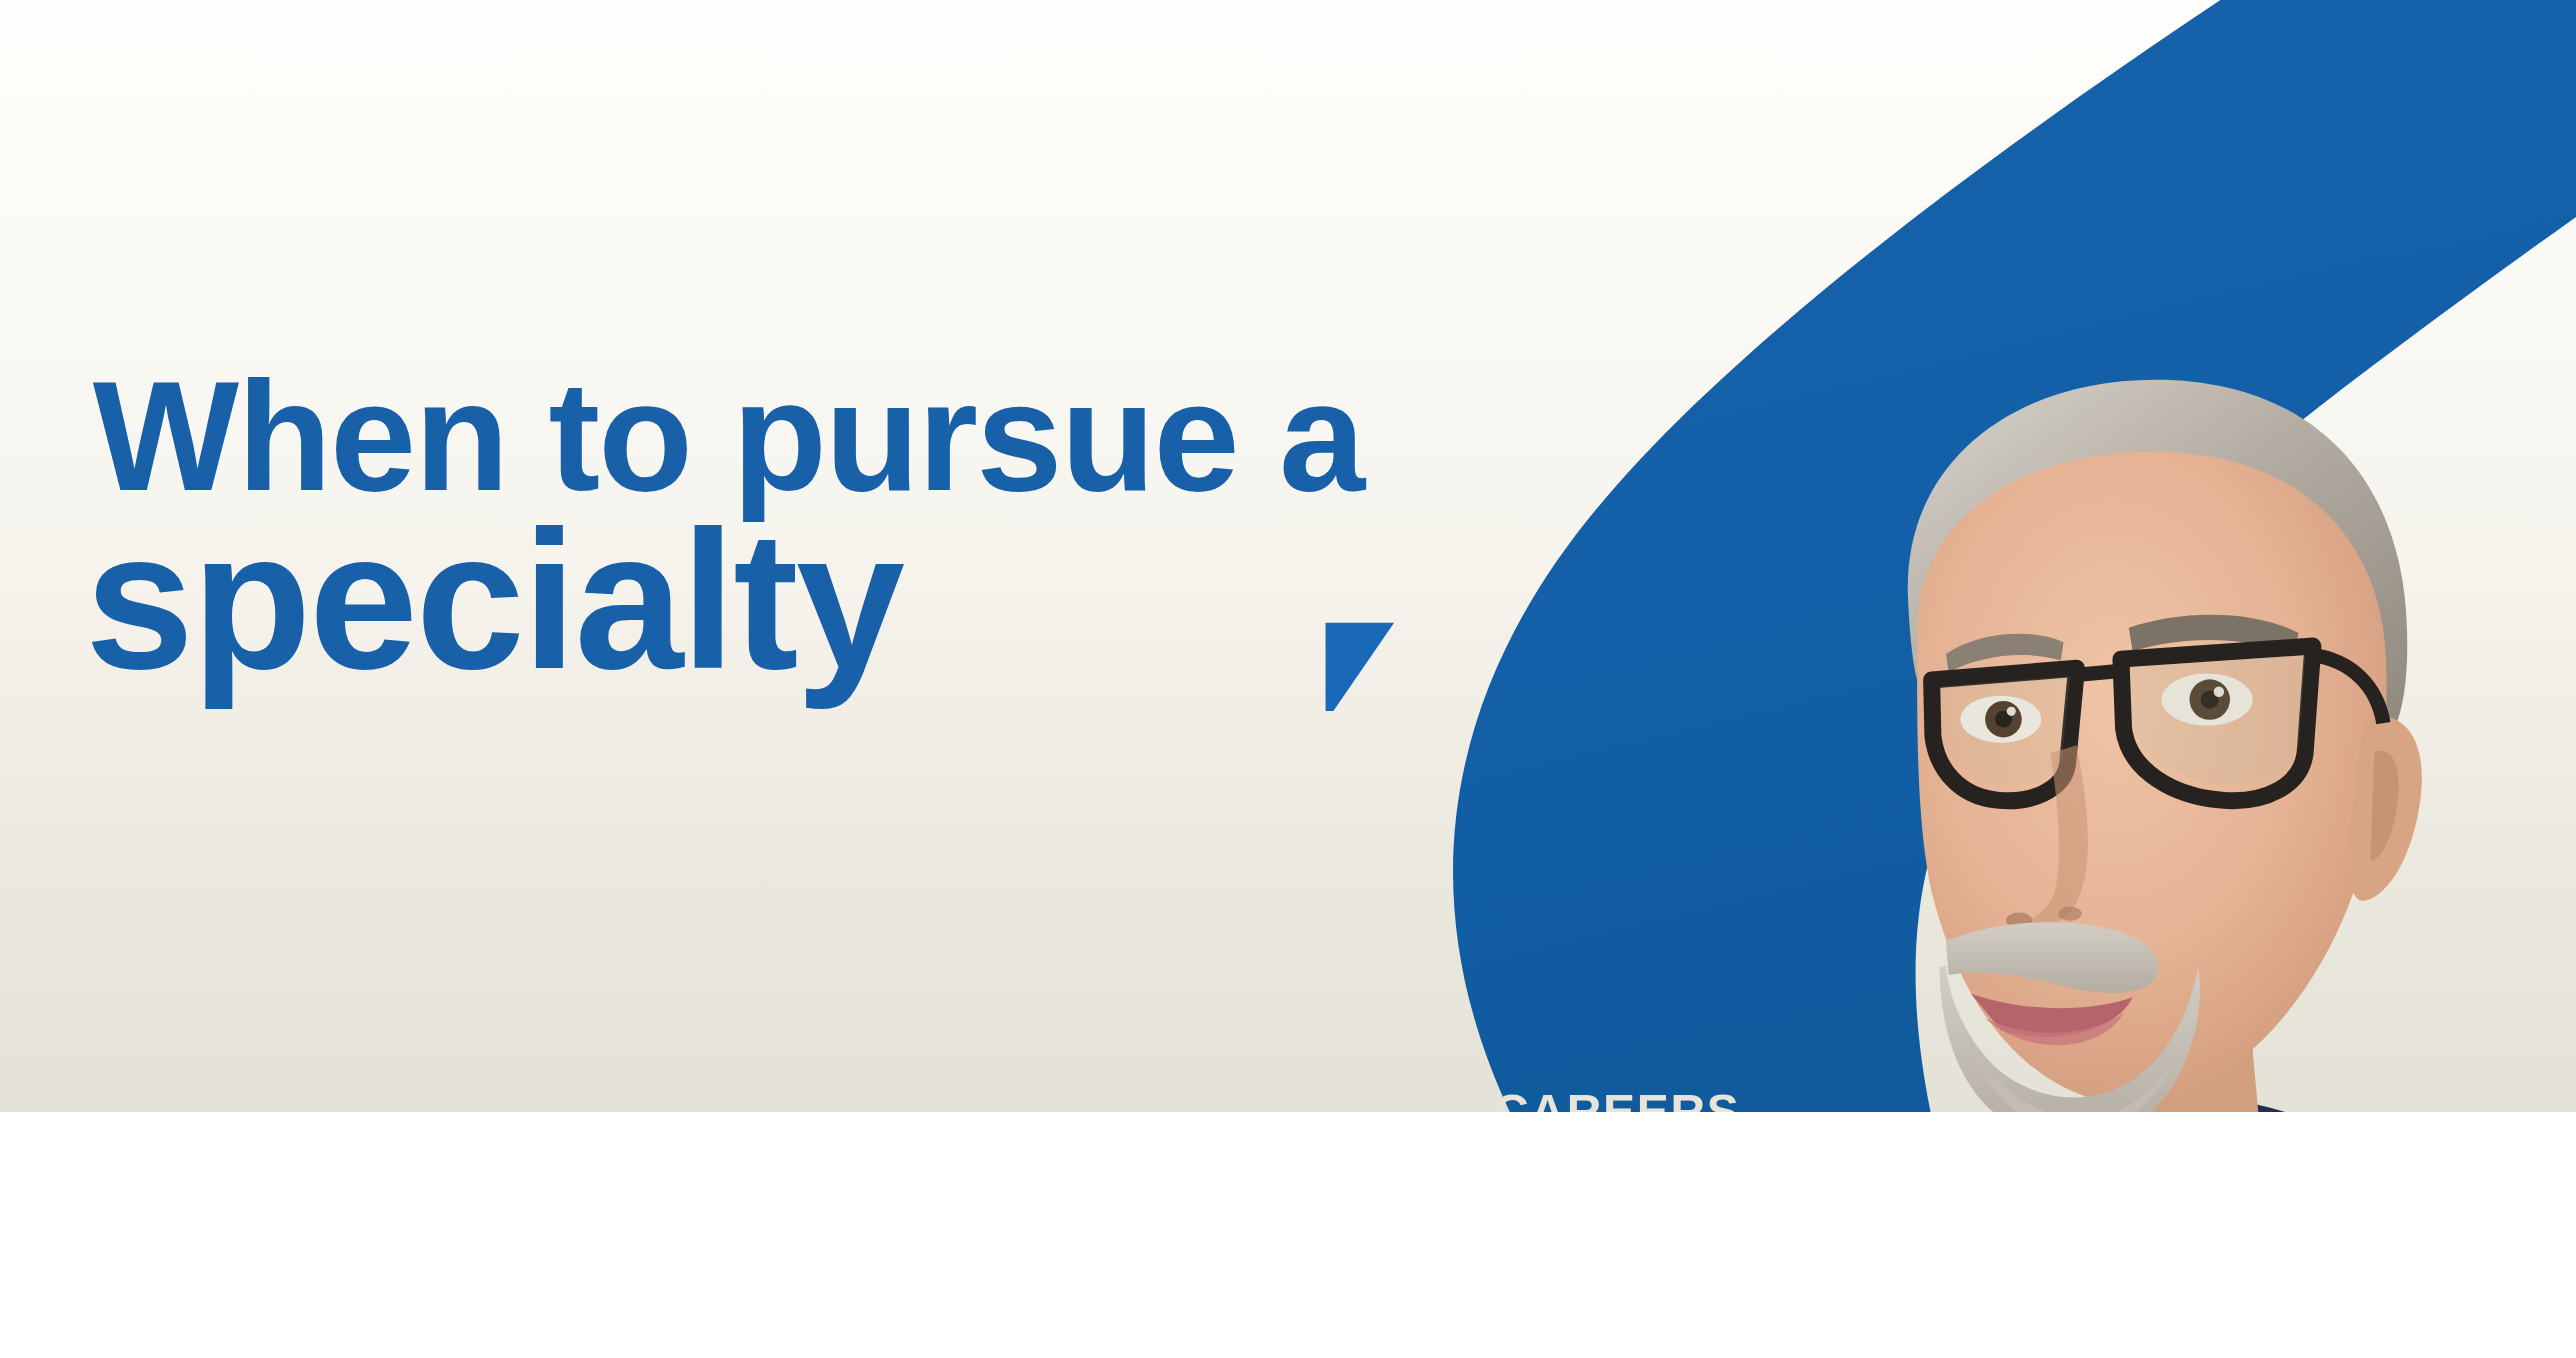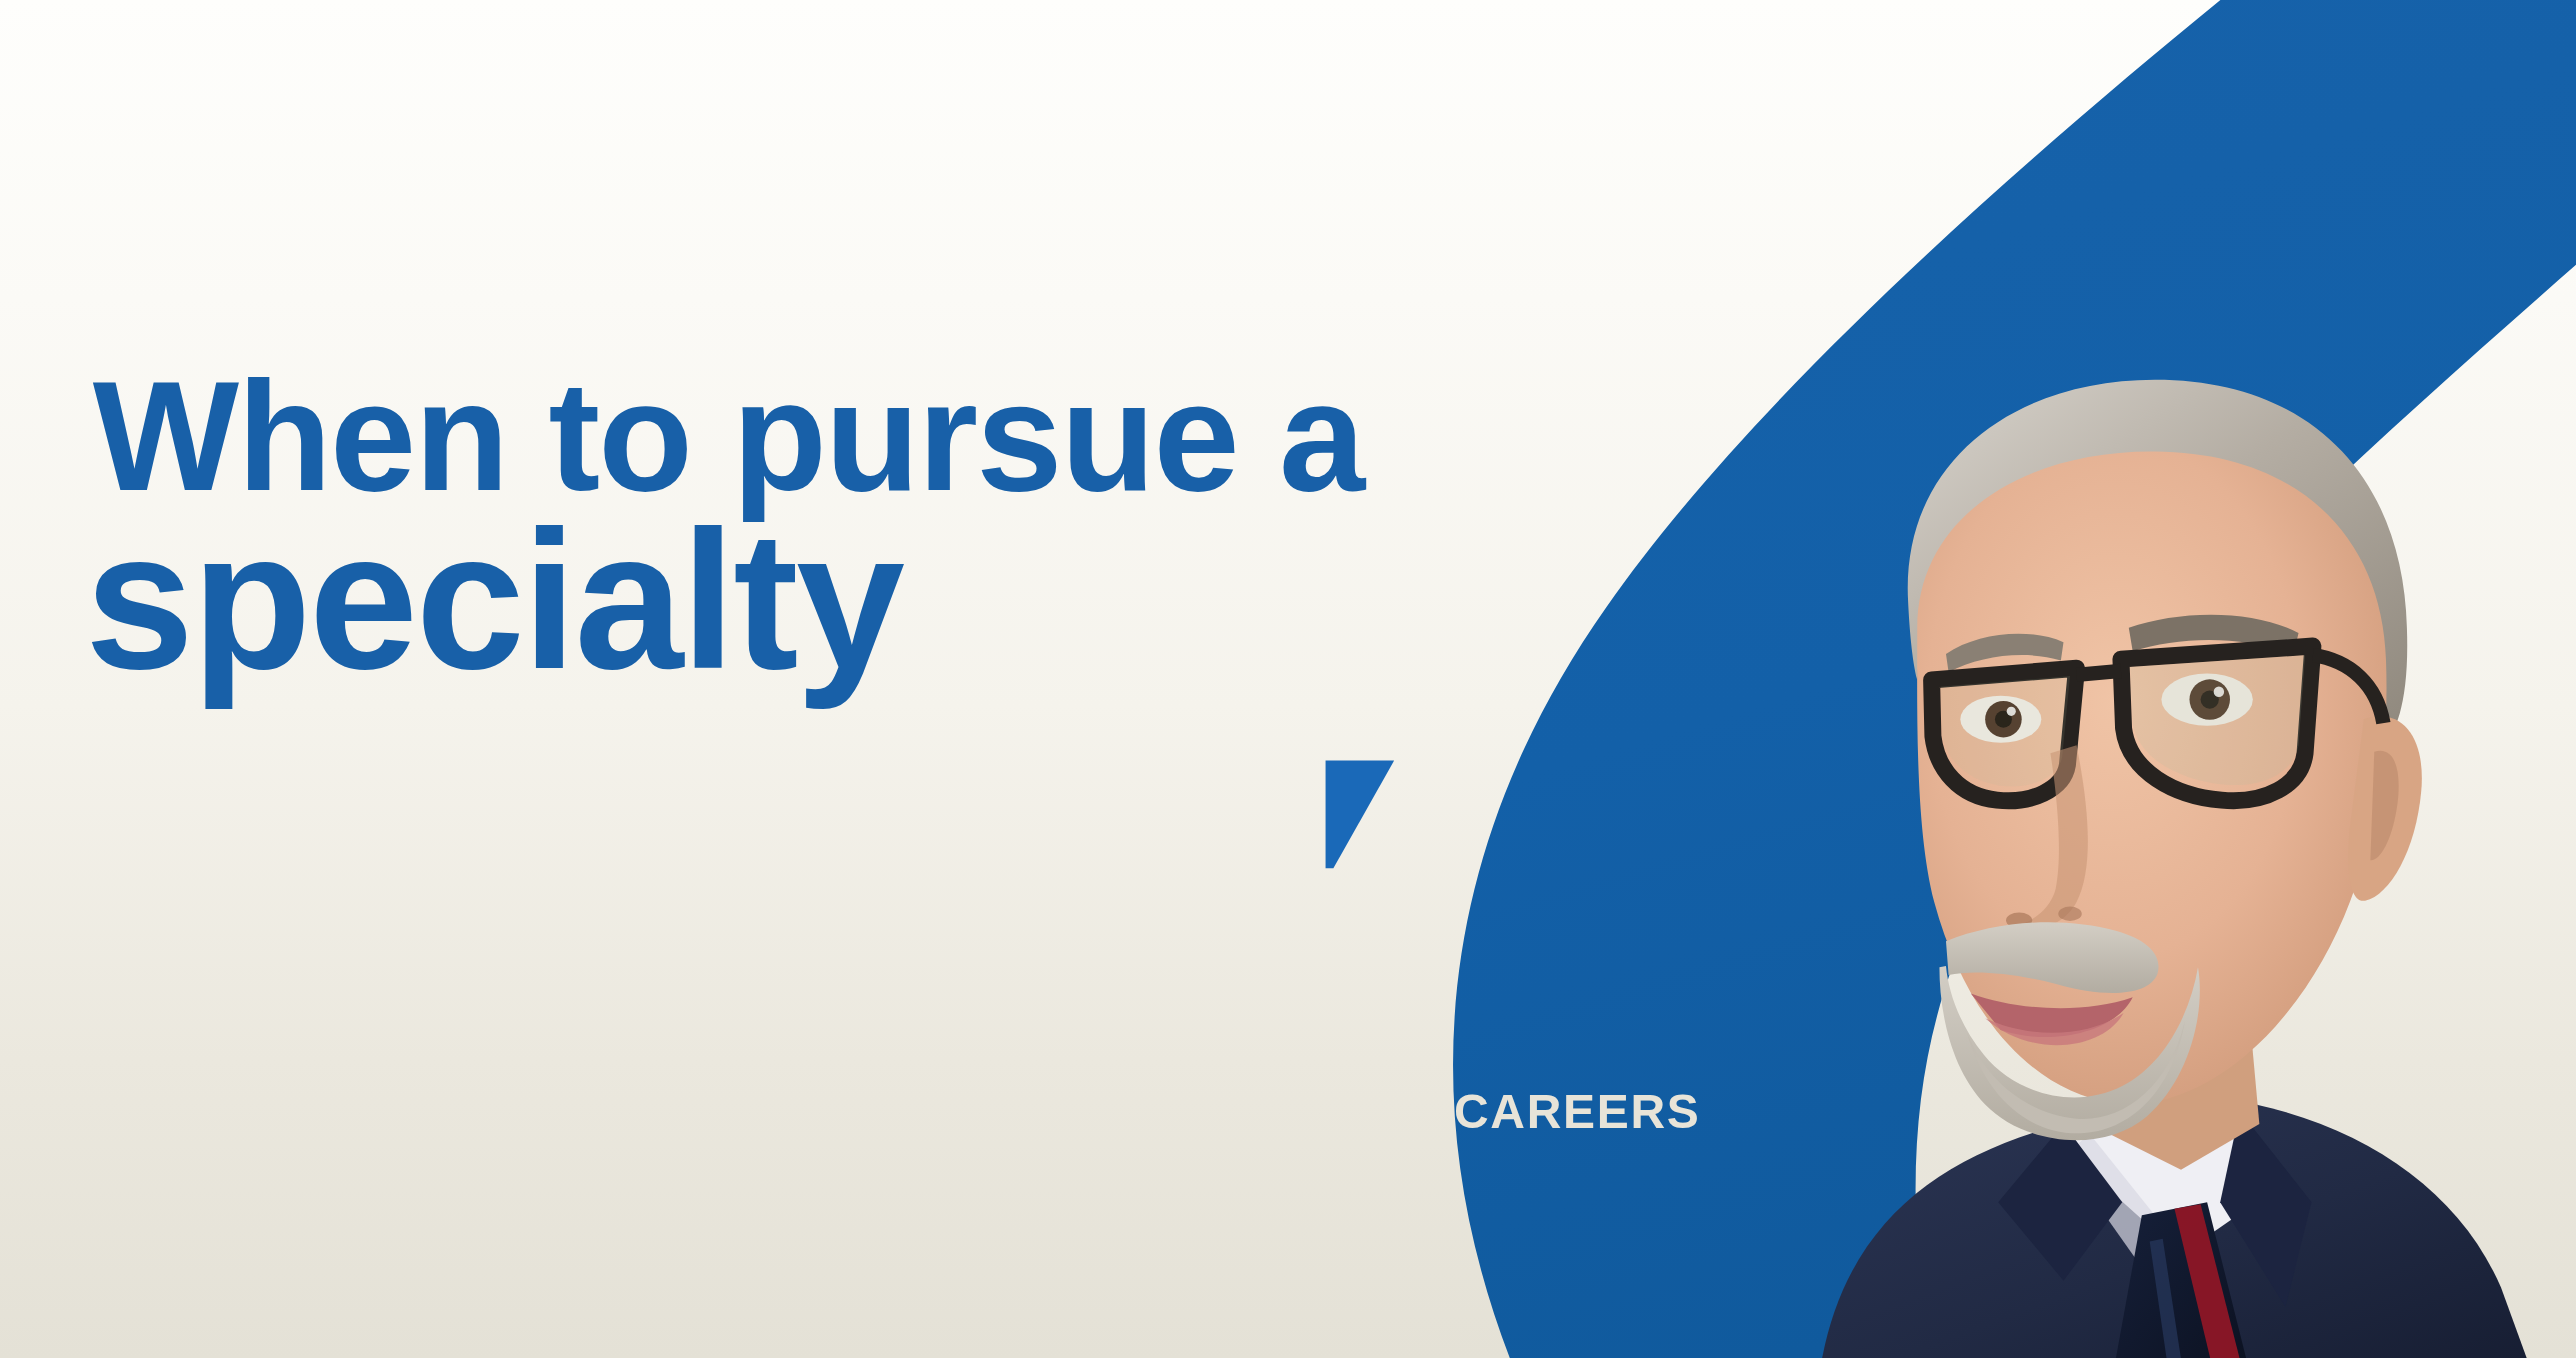--- a/index.html
+++ b/index.html
@@ -5,21 +5,21 @@
   * { margin:0; padding:0; box-sizing:border-box; }
   html, body { width:2576px; height:1358px; overflow:hidden; }
   body {
     font-family:"Liberation Sans", sans-serif;
     background:#ffffff;
   }
 
   #banner{
     position:relative;
     width:2576px;
-    height:1358px;
+    height:1112px;
     overflow:hidden;
     background:linear-gradient(180deg,#FEFEFC 0%,#FBFAF6 22%,#F5F3EC 52%,#EBE8DE 78%,#E4E1D6 100%);
   }
 
   
   #blue-art{
     position:absolute; inset:0; width:100%; height:100%;
     display:block;
   }
 
@@ -58,21 +58,21 @@
   }
   .hl-3{
     font-size:196px;
     line-height:196px;
     margin-top:-15.7px;
   }
 
   
   #kicker{
     position:absolute;
-    left:1454px;
+    left:1494px;
     top:1084px;
     z-index:7;
     text-align:center;
   }
   .kicker-line{
     color:#E8E4D8;
     font-weight:700;
     font-size:48px;
     line-height:55px;
     letter-spacing:0.035em;

